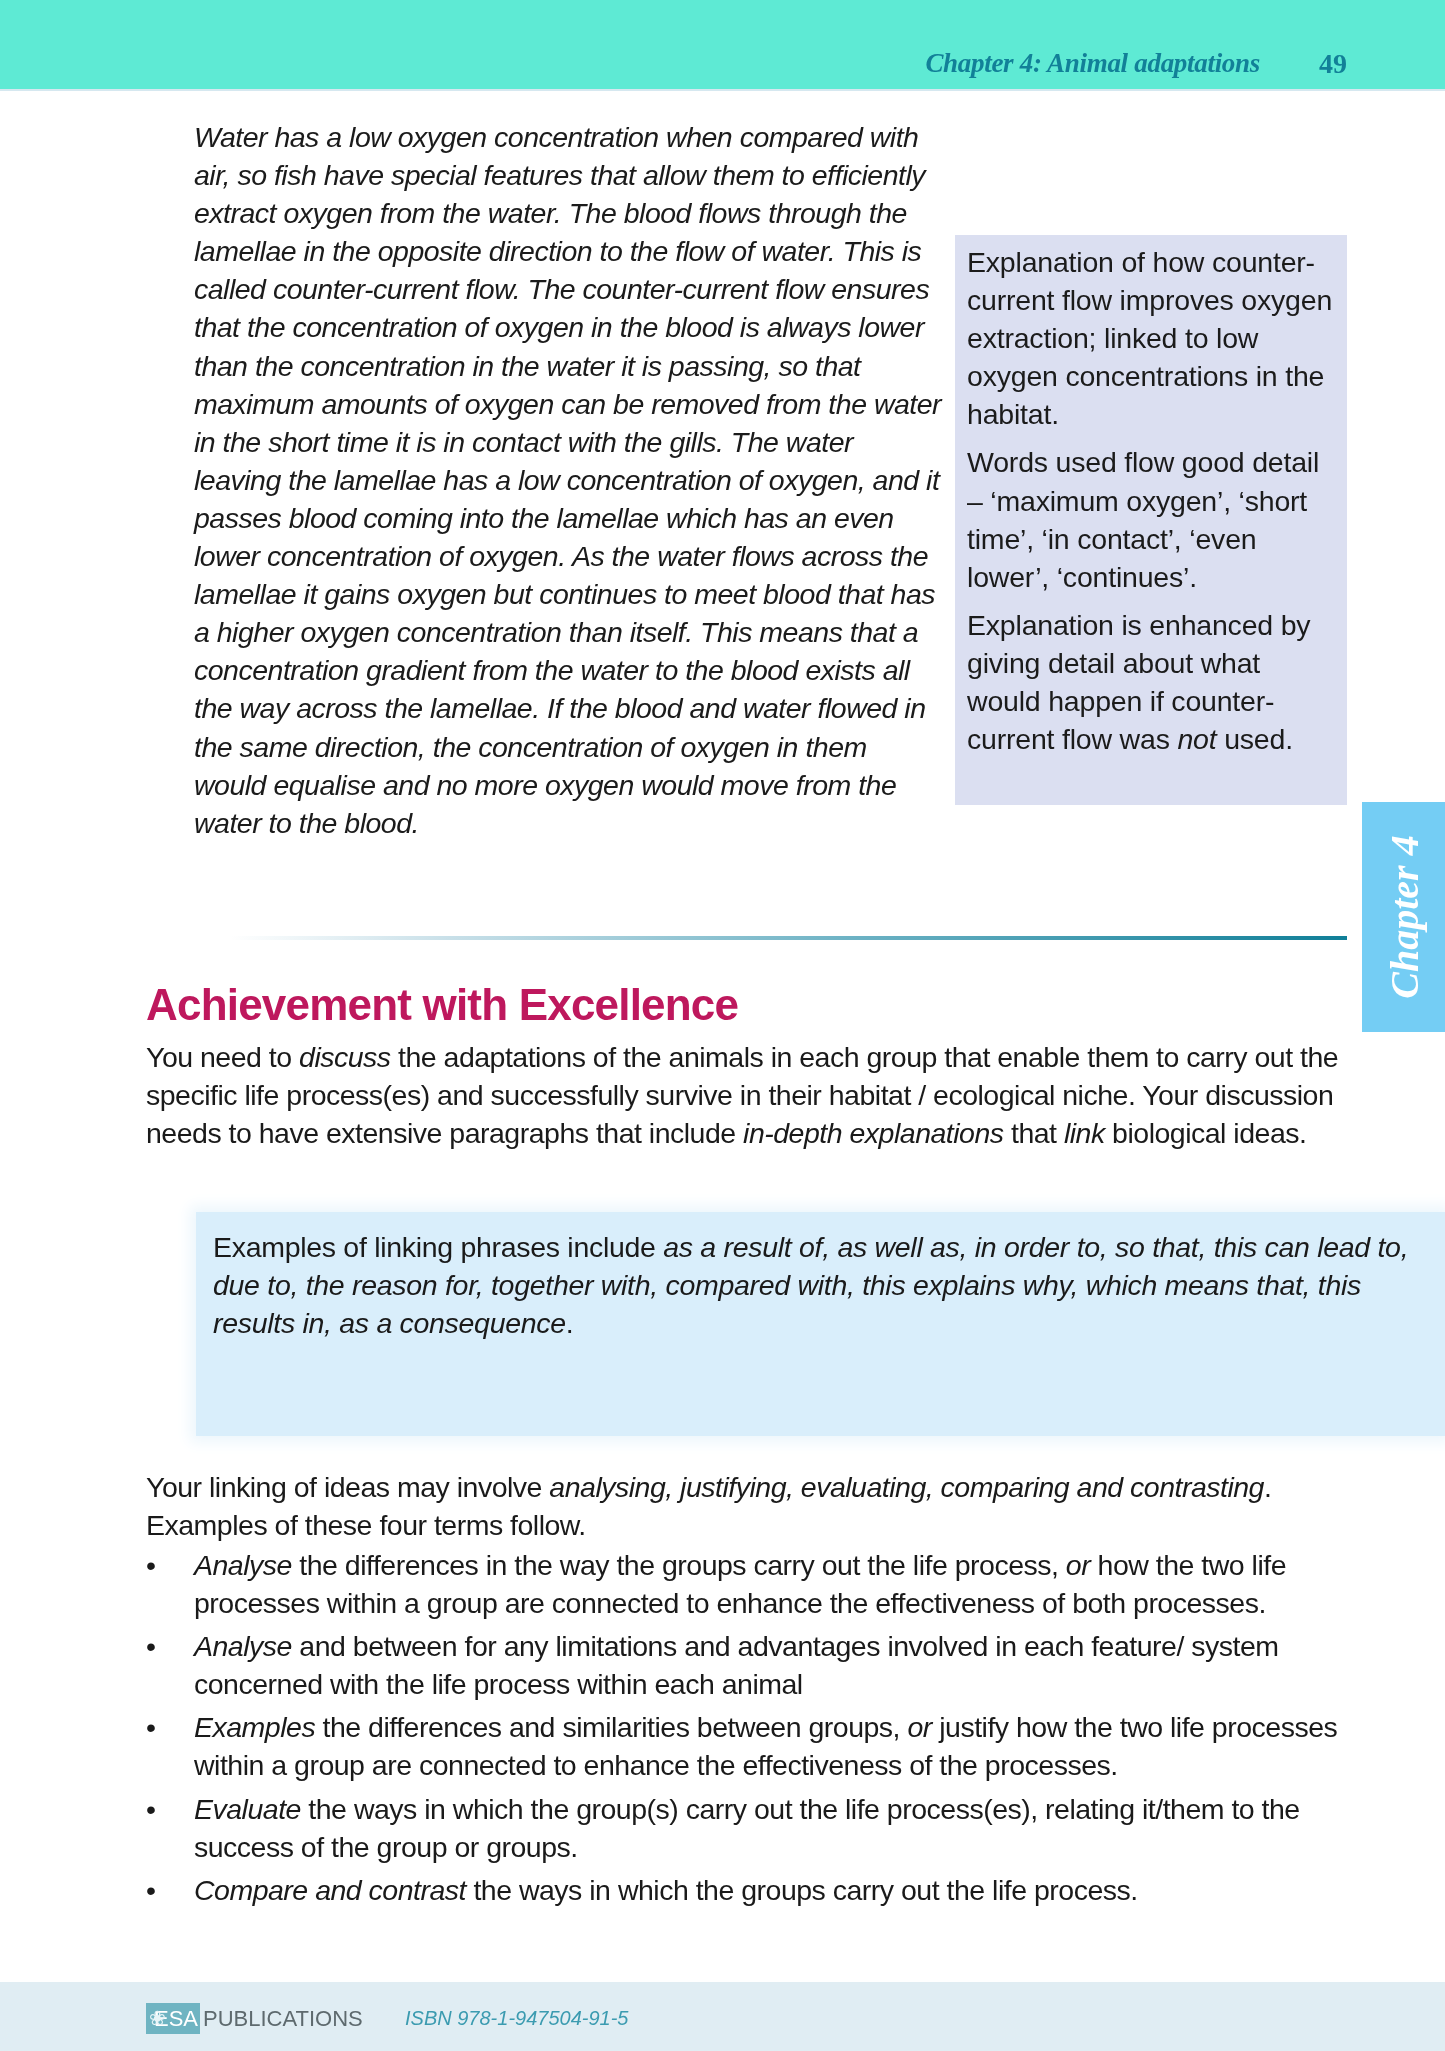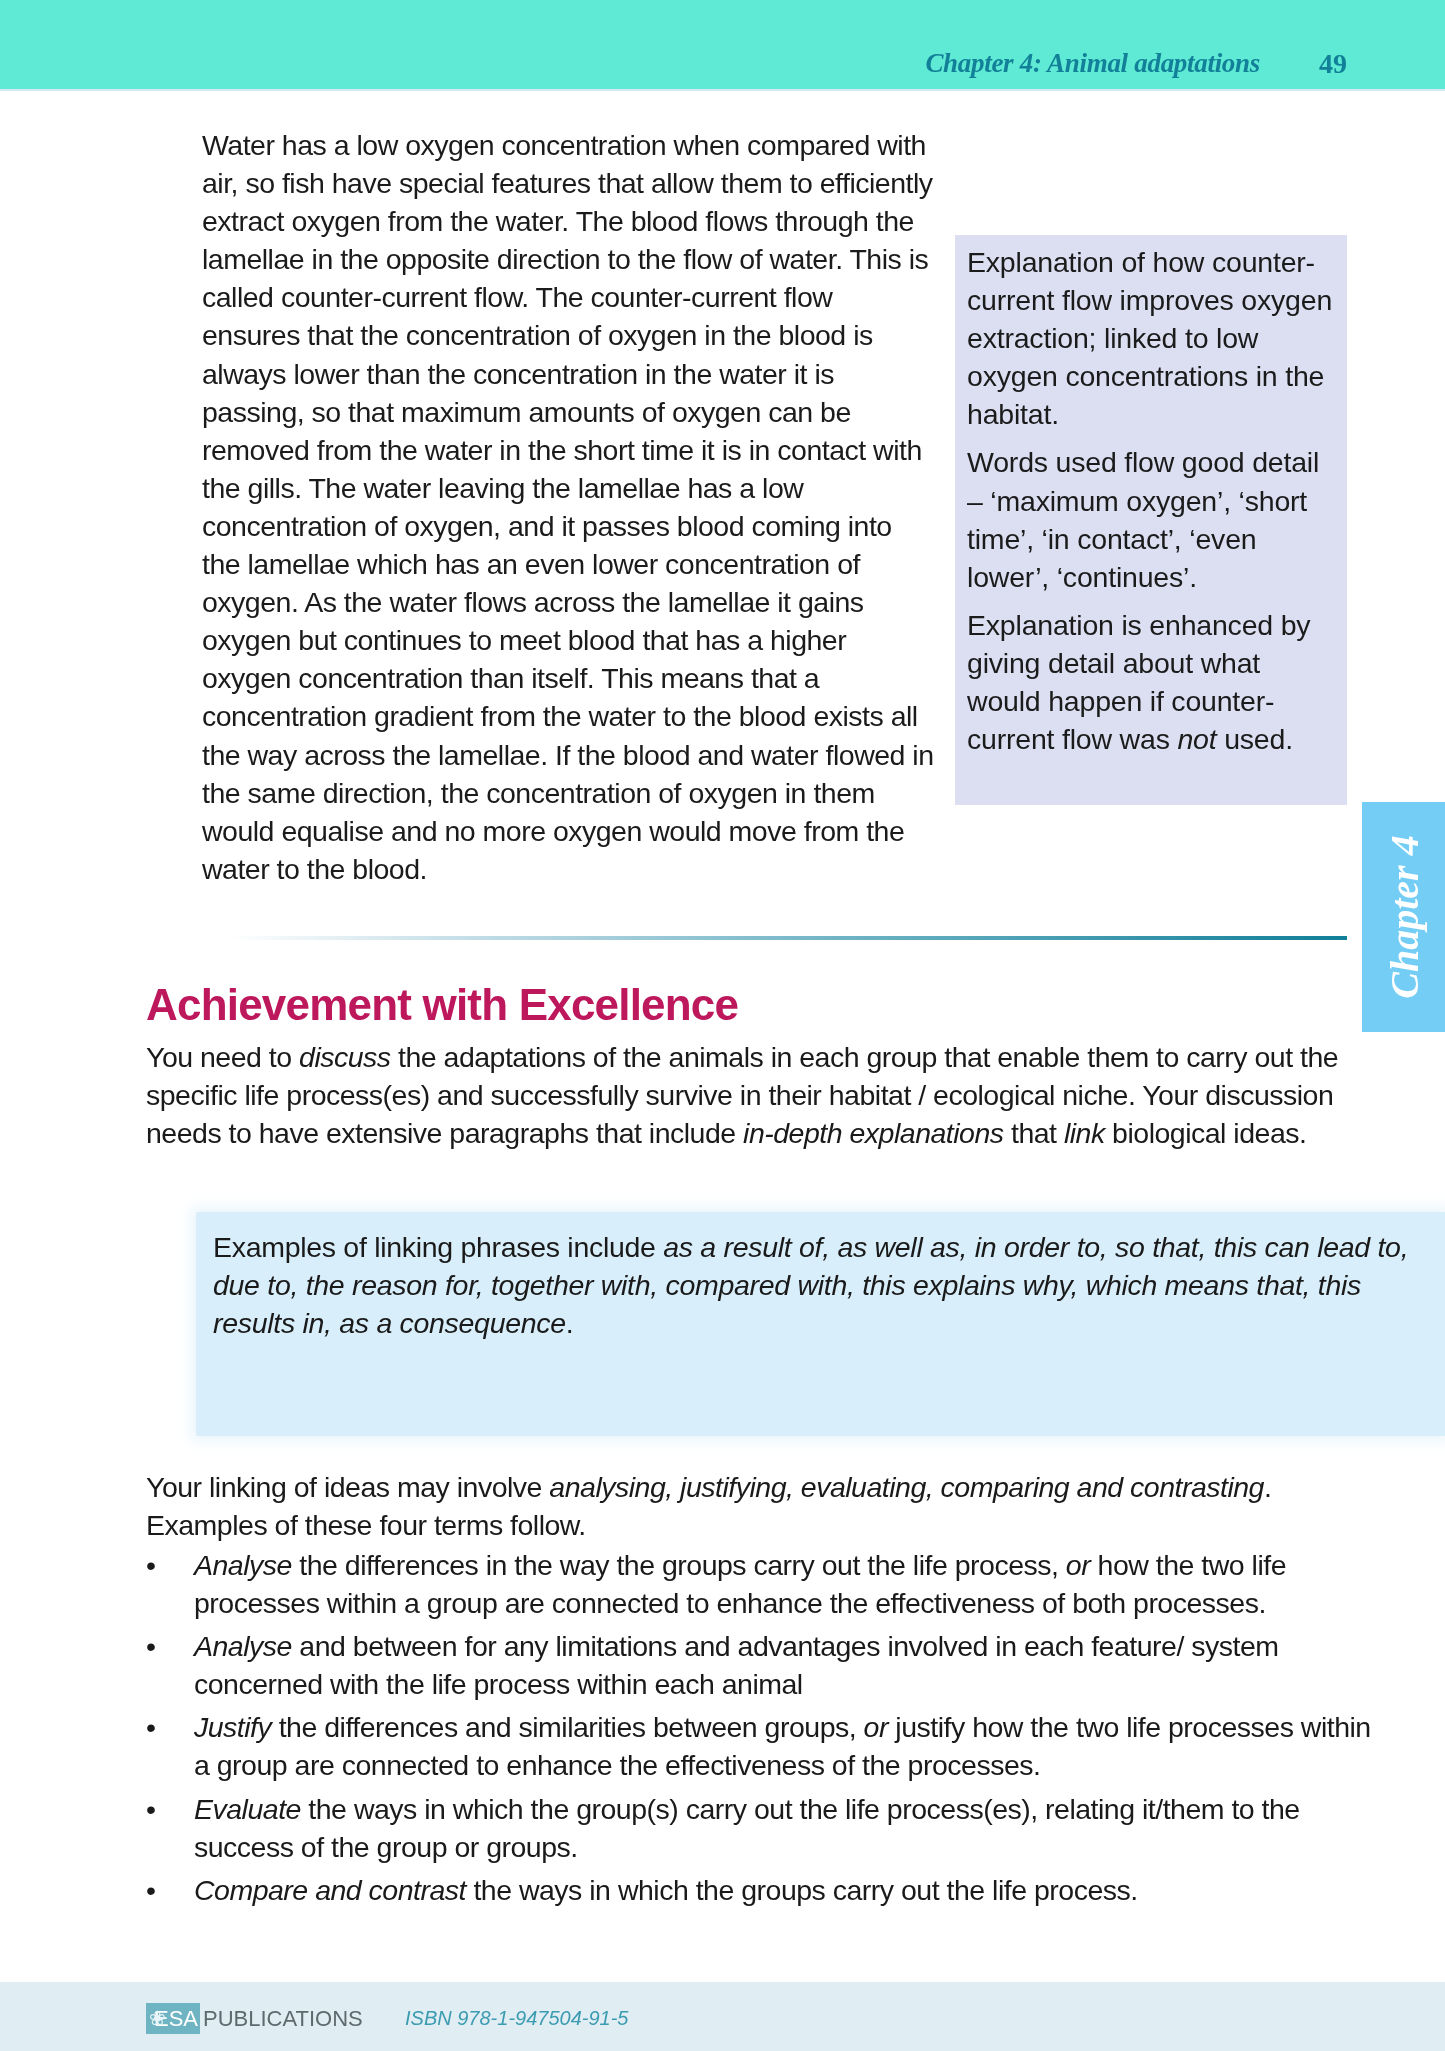--- a/index.html
+++ b/index.html
@@ -16,21 +16,21 @@
     font-style:italic; font-weight:bold; font-size:27px; color:#128098; letter-spacing:-0.3px;
   }
   .header-page {
     position:absolute; right:98px; top:48px; font-family:"Liberation Serif", serif;
     font-weight:bold; font-size:28px; color:#128098;
   }
   .col-text {
     position:absolute; left:194px; top:118px; width:748px;
     font-size:28.5px; line-height:38.1px; letter-spacing:-0.5px; color:#1b1b1b;
   }
-  .col-text p { margin:8px; }
+  .col-text p { margin:0;font-style:italic; }
   .annot {
     position:absolute; left:955px; top:235px; width:392px; height:570px;
     background:#dbdff1; box-sizing:border-box; padding:8px 8px 0 12px;
     font-size:28.5px; line-height:38.1px; color:#1b1b1b; letter-spacing:-0.2px;
   }
   .annot p { margin:0 0 10px 0; }
   .chapter-tab {
     position:absolute; left:1362px; top:802px; width:83px; height:230px;
     background:#74cdf4;
   }
@@ -116,21 +116,21 @@
 
 <div class="linking-box">
   <p><span>Examples of linking phrases include </span><em>as a result of, as well as, in order to, so that, this can lead to, due to, the reason for, together with, compared with, this explains why, which means that, this results in, as a consequence</em><span>.</span></p>
 </div>
 
 <p class="linking-para"><span>Your linking of ideas may involve </span><em>analysing, justifying, evaluating, comparing and contrasting</em><span>. Examples of these four terms follow.</span></p>
 
 <ul class="bullets">
   <li><span class="dot">•</span><em>Analyse</em><span> the differences in the way the groups carry out the life process, </span><em>or</em><span> how the two life processes within a group are connected to enhance the effectiveness of both processes.</span></li>
   <li><span class="dot">•</span><em>Analyse</em><span> and between for any limitations and advantages involved in each feature/ system concerned with the life process within each animal</span></li>
-  <li><span class="dot">•</span><em>Justify</em><span> the differences and similarities between groups, </span><em>or</em><span> justify how the two life processes within a group are connected to enhance the effectiveness of the processes.</span></li>
+  <li><span class="dot">•</span><em>Examples</em><span> the differences and similarities between groups, </span><em>or</em><span> justify how the two life processes within a group are connected to enhance the effectiveness of the processes.</span></li>
   <li><span class="dot">•</span><em>Evaluate</em><span> the ways in which the group(s) carry out the life process(es), relating it/them to the success of the group or groups.</span></li>
   <li><span class="dot">•</span><em>Compare and contrast</em><span> the ways in which the groups carry out the life process.</span></li>
 </ul>
 
 <div class="footer">
   <div class="logo-box">
     <span class="leaf">❀</span>
     <span>ESA</span>
   </div>
   <span class="logo-word">PUBLICATIONS</span>

